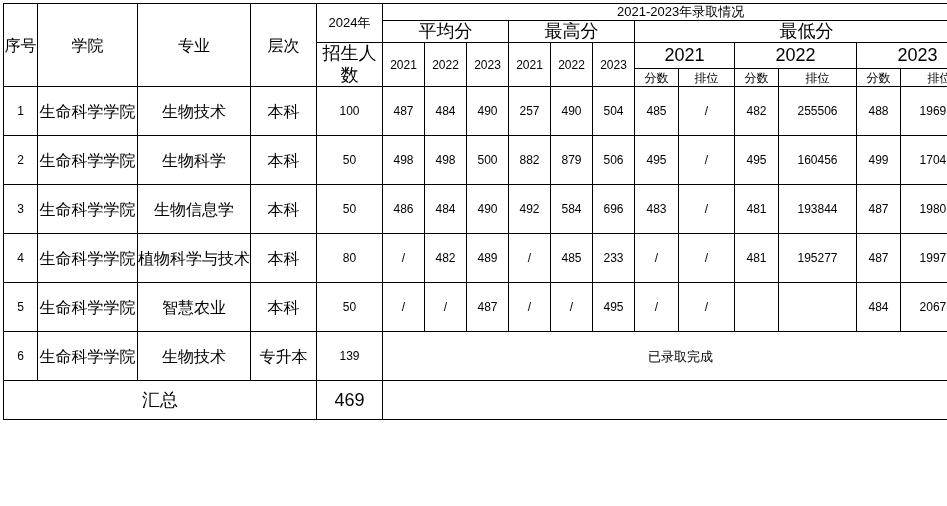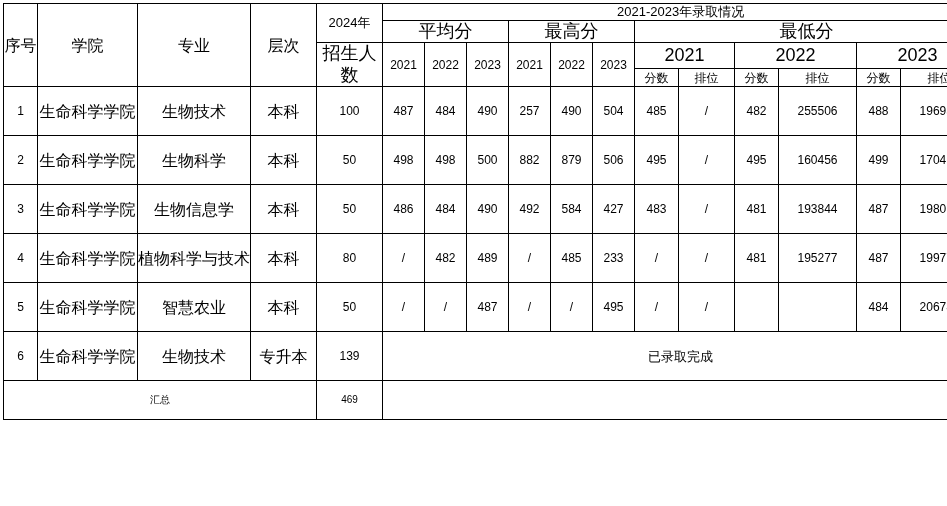--- a/index.html
+++ b/index.html
@@ -53,21 +53,21 @@
   .body-cell-cn {
     font-size: 16px;
   }
   .num-cell {
     font-size: 12px;
   }
   .merged-note {
     font-size: 13px;
   }
   .total-row td {
-    font-size: 10px;
+    font-size: 18px;
     height: 38px;
   }
 </style>
 </head>
 <body>
 
 <div id="sheet">
   <table class="grid">
     <colgroup>
       <col style="width:34px">
@@ -171,21 +171,21 @@
         <td class="body-cell num-cell">3</td>
         <td class="body-cell body-cell-cn">生命科学学院</td>
         <td class="body-cell body-cell-cn">生物信息学</td>
         <td class="body-cell body-cell-cn">本科</td>
         <td class="body-cell num-cell">50</td>
         <td class="body-cell num-cell">486</td>
         <td class="body-cell num-cell">484</td>
         <td class="body-cell num-cell">490</td>
         <td class="body-cell num-cell">492</td>
         <td class="body-cell num-cell">584</td>
-        <td class="body-cell num-cell">427</td>
+        <td class="body-cell num-cell">696</td>
         <td class="body-cell num-cell">483</td>
         <td class="body-cell num-cell">/</td>
         <td class="body-cell num-cell">481</td>
         <td class="body-cell num-cell">193844</td>
         <td class="body-cell num-cell">487</td>
         <td class="body-cell num-cell">198018</td>
       </tr>
 
       <tr>
         <td class="body-cell num-cell">4</td>

